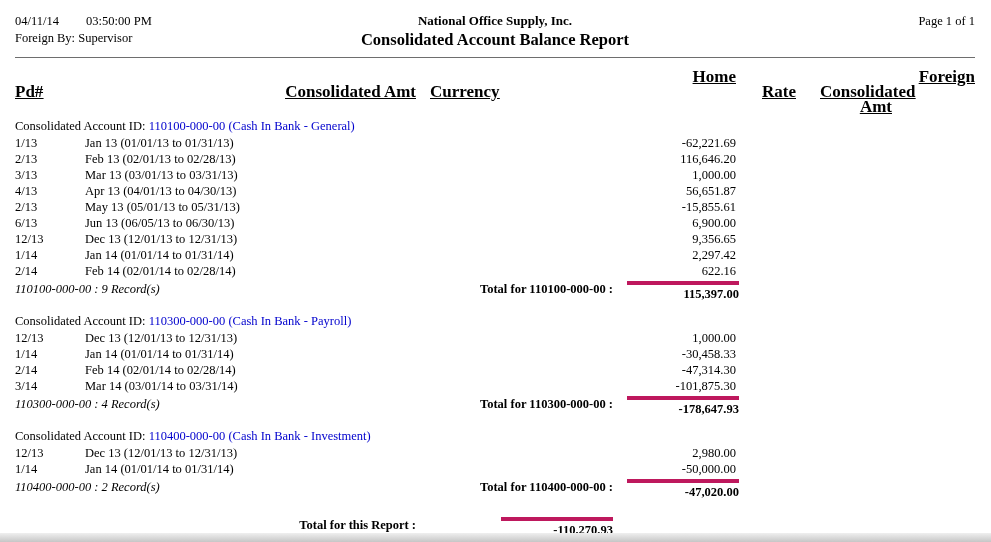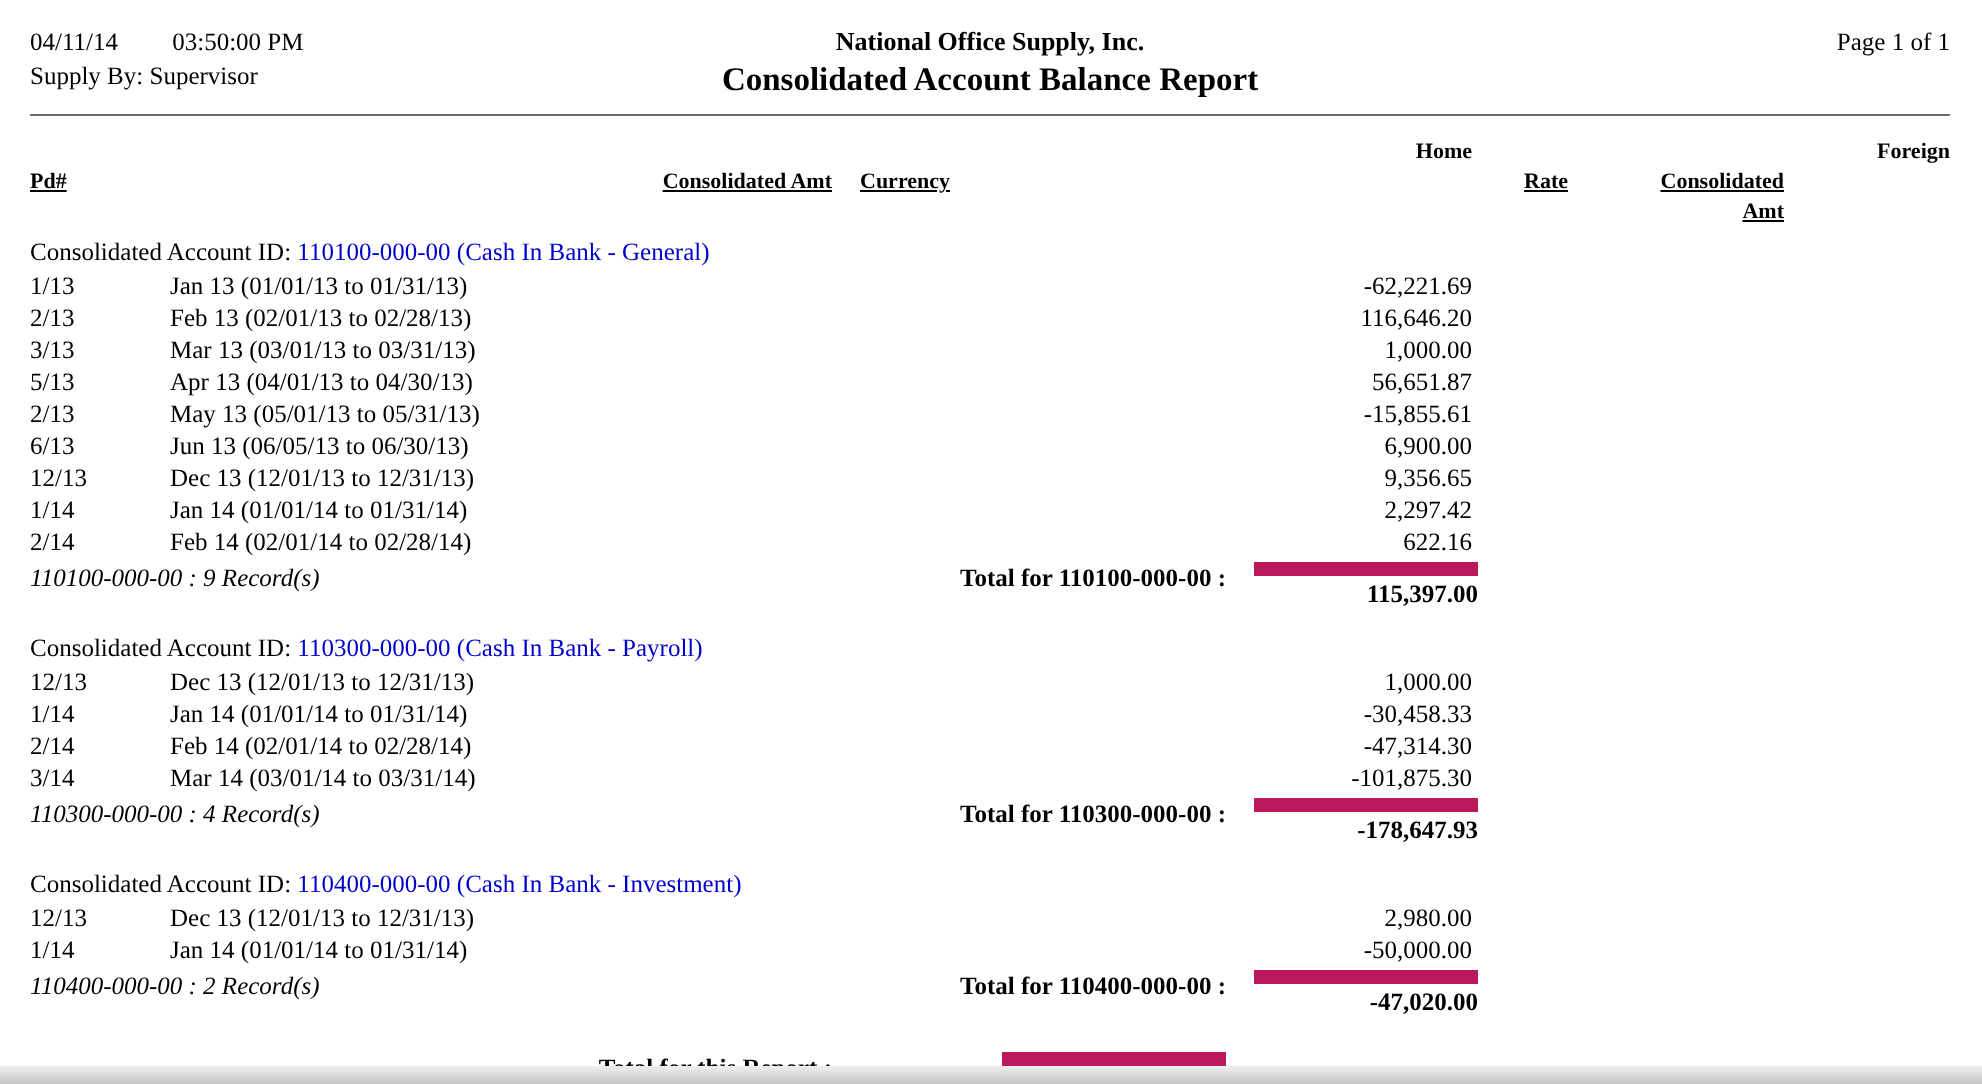--- a/index.html
+++ b/index.html
@@ -21,53 +21,53 @@
 
   
   .grid { display:grid; grid-template-columns:70px 345px 320px 70px 72px 1fr; }
   .right { text-align:right; }
   .pad-amt { padding-right:14px; }
   .col3 { grid-column:3; }
   .col6 { grid-column:6; }
   .u { text-decoration:underline; }
   .b { font-weight:normal; }
 
-  .colhead { margin-top:11px; font-size:11px; font-weight:bold; line-height:15px; }
+  .colhead { margin-top:11px; font-size:17px; font-weight:bold; line-height:15px;text-decoration:underline; }
   .c-rate { padding-left:12px; }
 
   
   .sec-head { font-size:12.5px; line-height:18px; margin-top:3px; }
   .acct-link { color:#0000CD; cursor:pointer; }
   .row { font-size:12.5px; line-height:16px; }
   .sec-foot { display:grid; grid-template-columns:415px 197px 123px 1fr;
               font-size:12.5px; line-height:17px; margin:2px 0 9px; }
   .records { font-style:italic; }
   .tlabel { font-weight:bold; text-align:right; padding-right:14px; }
   .tamt { text-align:right; padding-right:14px; font-weight:bold; }
-  .uline { display:inline-block; min-width:112px; border-top:7px solid #be185d;
+  .uline { display:inline-block; min-width:112px; border-top:4px solid #be185d;
            padding-top:1px; text-align:right; }
   .uline2 { border-bottom:3px double #000; padding-bottom:16px; }
   .rep-foot { margin-top:16px; }
 
   .bottom-strip { position:absolute; left:0; bottom:0; width:991px; height:9px;
                   background:linear-gradient(#efefef,#c6c6c6); }
 </style>
 </head>
 <body>
 
 <div class="report">
 
   <div class="hdr">
     <div class="hdr-left">
       <div>
         <span>04/11/14</span>
         <span class="hdr-time">03:50:00 PM</span>
       </div>
       <div>
-        <span>Supply By:</span>
+        <span>Foreign By:</span>
         <span>Supervisor</span>
       </div>
     </div>
     <div>
       <div class="company">National Office Supply, Inc.</div>
       <div class="title">Consolidated Account Balance Report</div>
     </div>
     <div class="page-info">Page 1 of 1</div>
   </div>
 
@@ -101,21 +101,21 @@
       <span>2/13</span>
       <span>Feb 13 (02/01/13 to 02/28/13)</span>
       <span class="right pad-amt">116,646.20</span>
     </div>
     <div class="grid row">
       <span>3/13</span>
       <span>Mar 13 (03/01/13 to 03/31/13)</span>
       <span class="right pad-amt">1,000.00</span>
     </div>
     <div class="grid row">
-      <span>5/13</span>
+      <span>4/13</span>
       <span>Apr 13 (04/01/13 to 04/30/13)</span>
       <span class="right pad-amt">56,651.87</span>
     </div>
     <div class="grid row">
       <span>2/13</span>
       <span>May 13 (05/01/13 to 05/31/13)</span>
       <span class="right pad-amt">-15,855.61</span>
     </div>
     <div class="grid row">
       <span>6/13</span>

